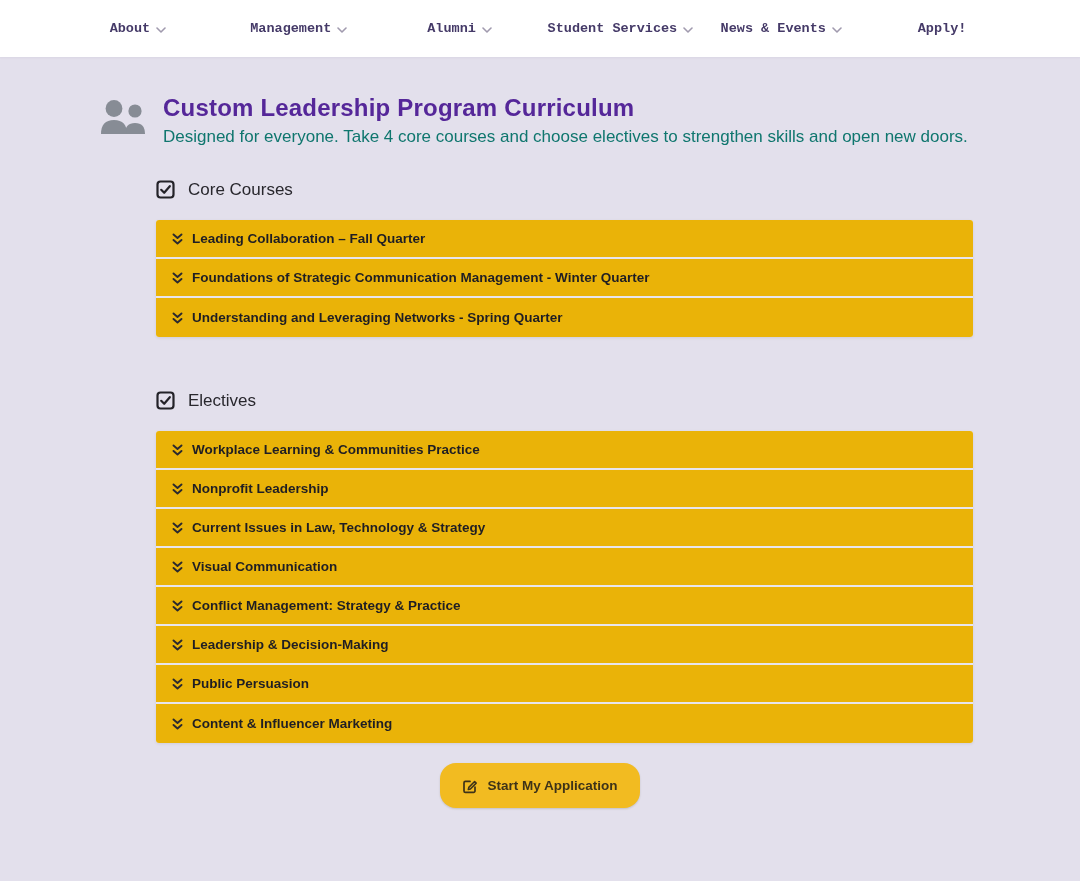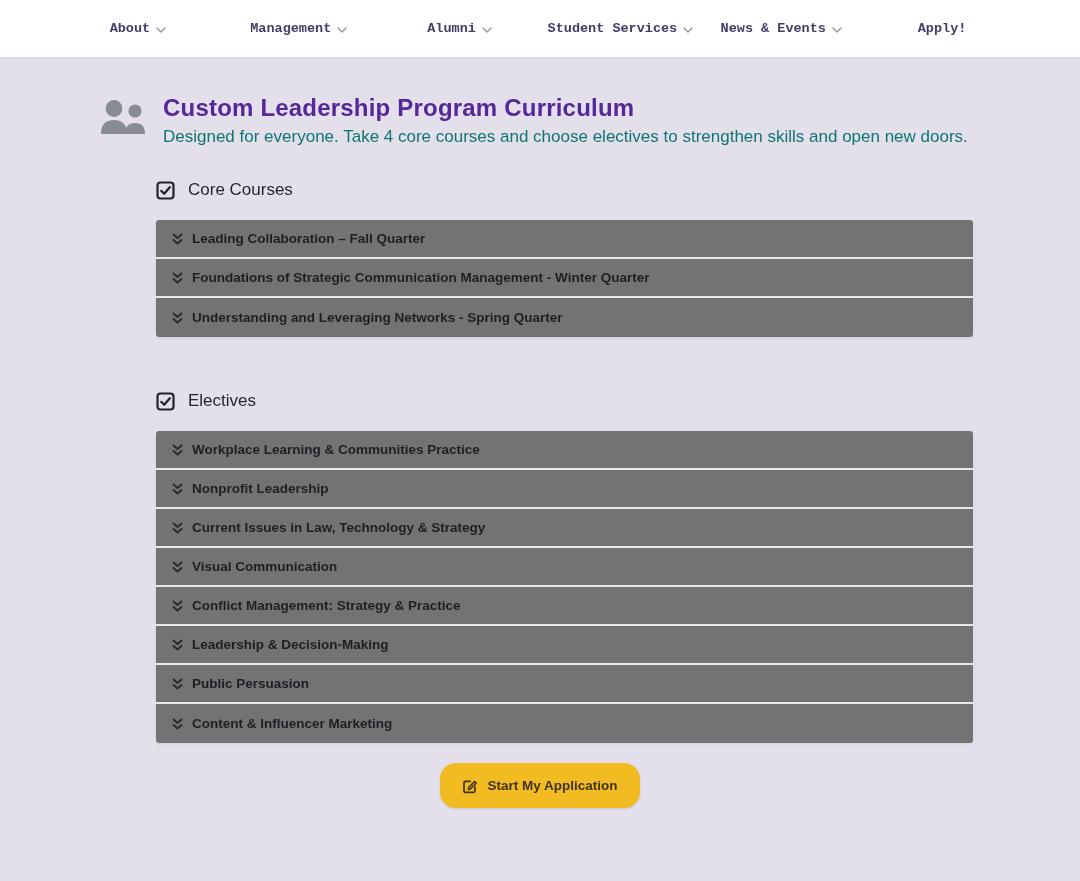--- a/index.html
+++ b/index.html
@@ -51,21 +51,21 @@
     margin: 5px 12px 0 0;
     font-size: 17px;
     color: #0f766e;
   }
 
   .section { margin-left: 56px; width: 817px; }
   .section.core { margin-top: 33px; }
   .section.electives { margin-top: 54px; }
 
   .section-label {
-    display: flex; align-items: flex-end; gap: 13px;
+    display: flex; align-items: flex-start; gap: 13px;
     font-size: 17px;
     color: #28272d;
   }
   .checkbox-icon { flex: 0 0 auto; display: inline-flex; }
 
   .panel {
     margin-top: 20px;
     background: #fdfdfd;
     border-radius: 3px;
     box-shadow: 0 1px 3px rgba(40,35,70,0.10);
@@ -73,21 +73,21 @@
   }
   .course-row {
     height: 39px;
     display: flex; align-items: center; gap: 9px;
     padding: 0 16px;
     border-bottom: 2px solid #e7e5ee;
     font-size: 13.5px;
     font-weight: 700;
     color: #1f1e24;
     cursor: pointer;
-    background: #737373;
+    background: #eab308;
   }
   .course-row:last-child { border-bottom: none; }
   .dblchev { flex: 0 0 auto; margin-top: 1px; }
 
   
   .cta-row {
     width: 1080px;
     margin-left: -100px;
     margin-top: 20px;
     display: flex; justify-content: center;

